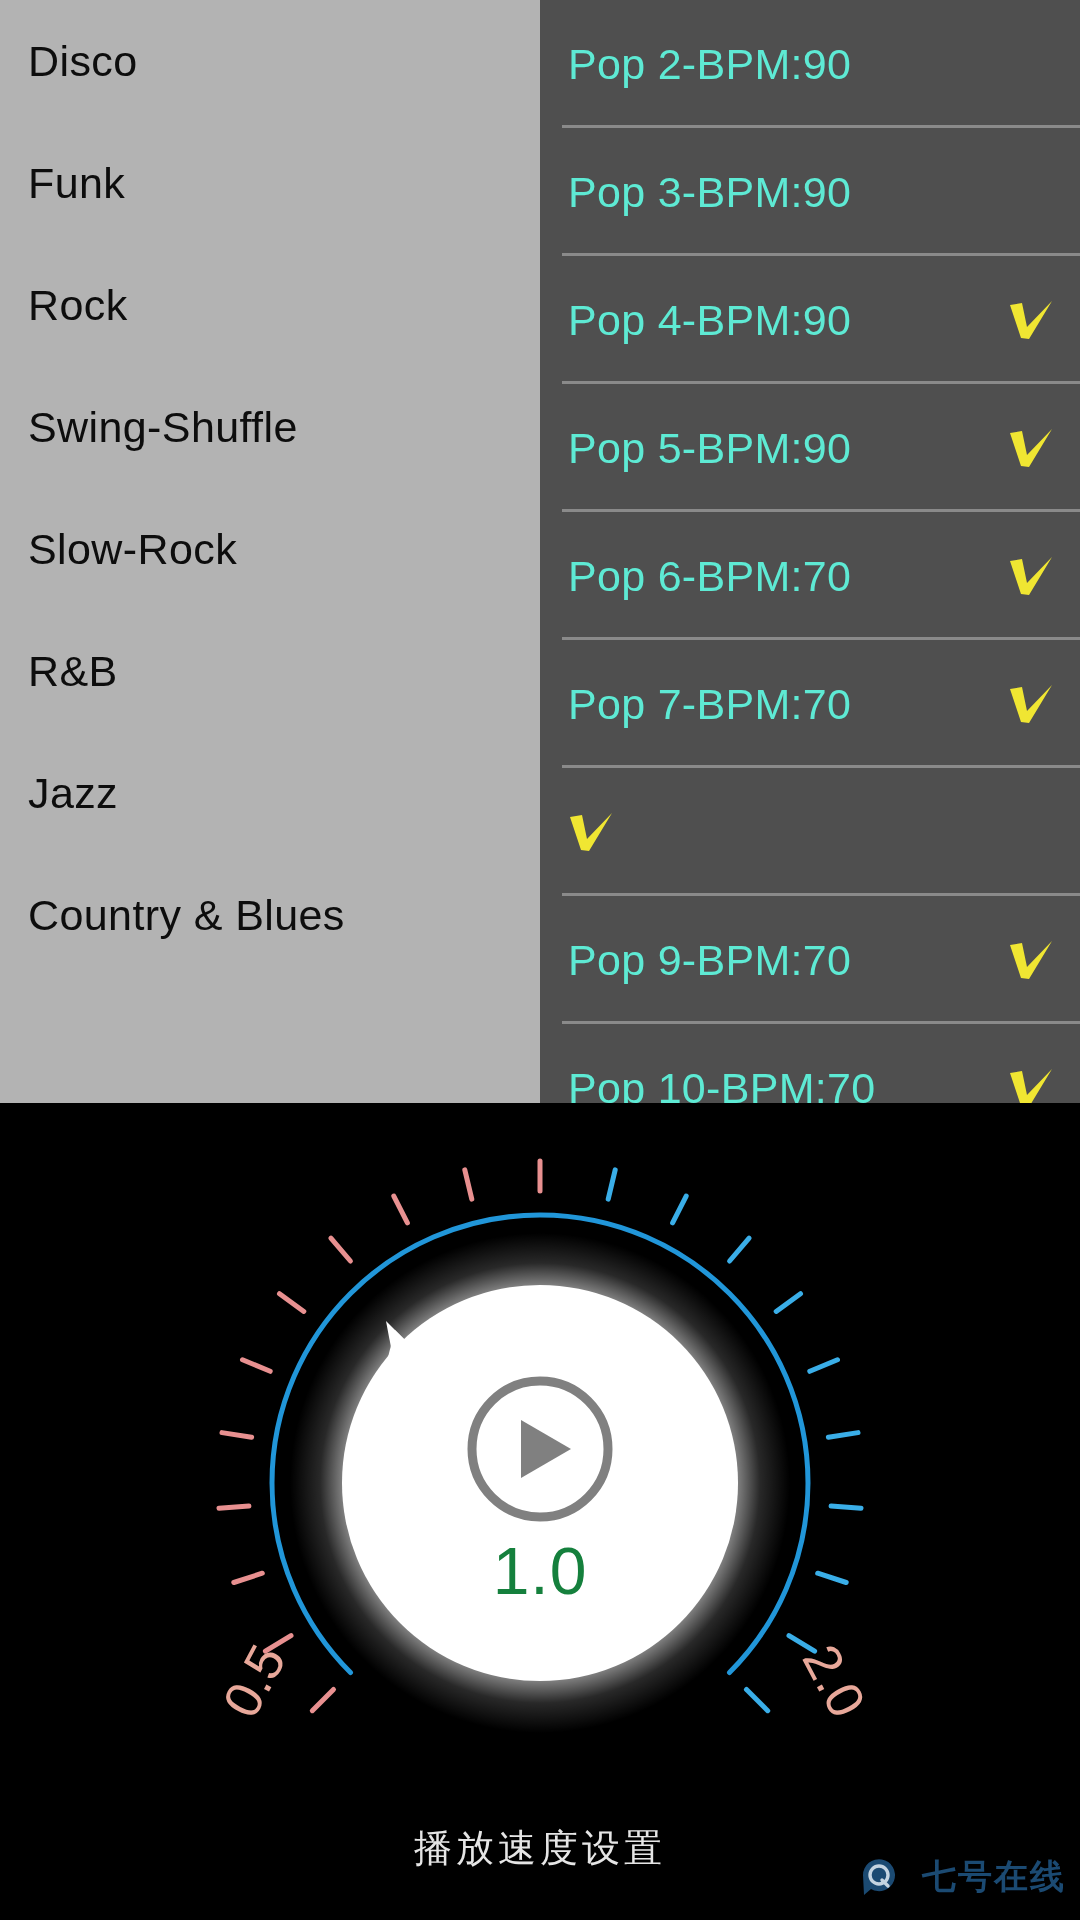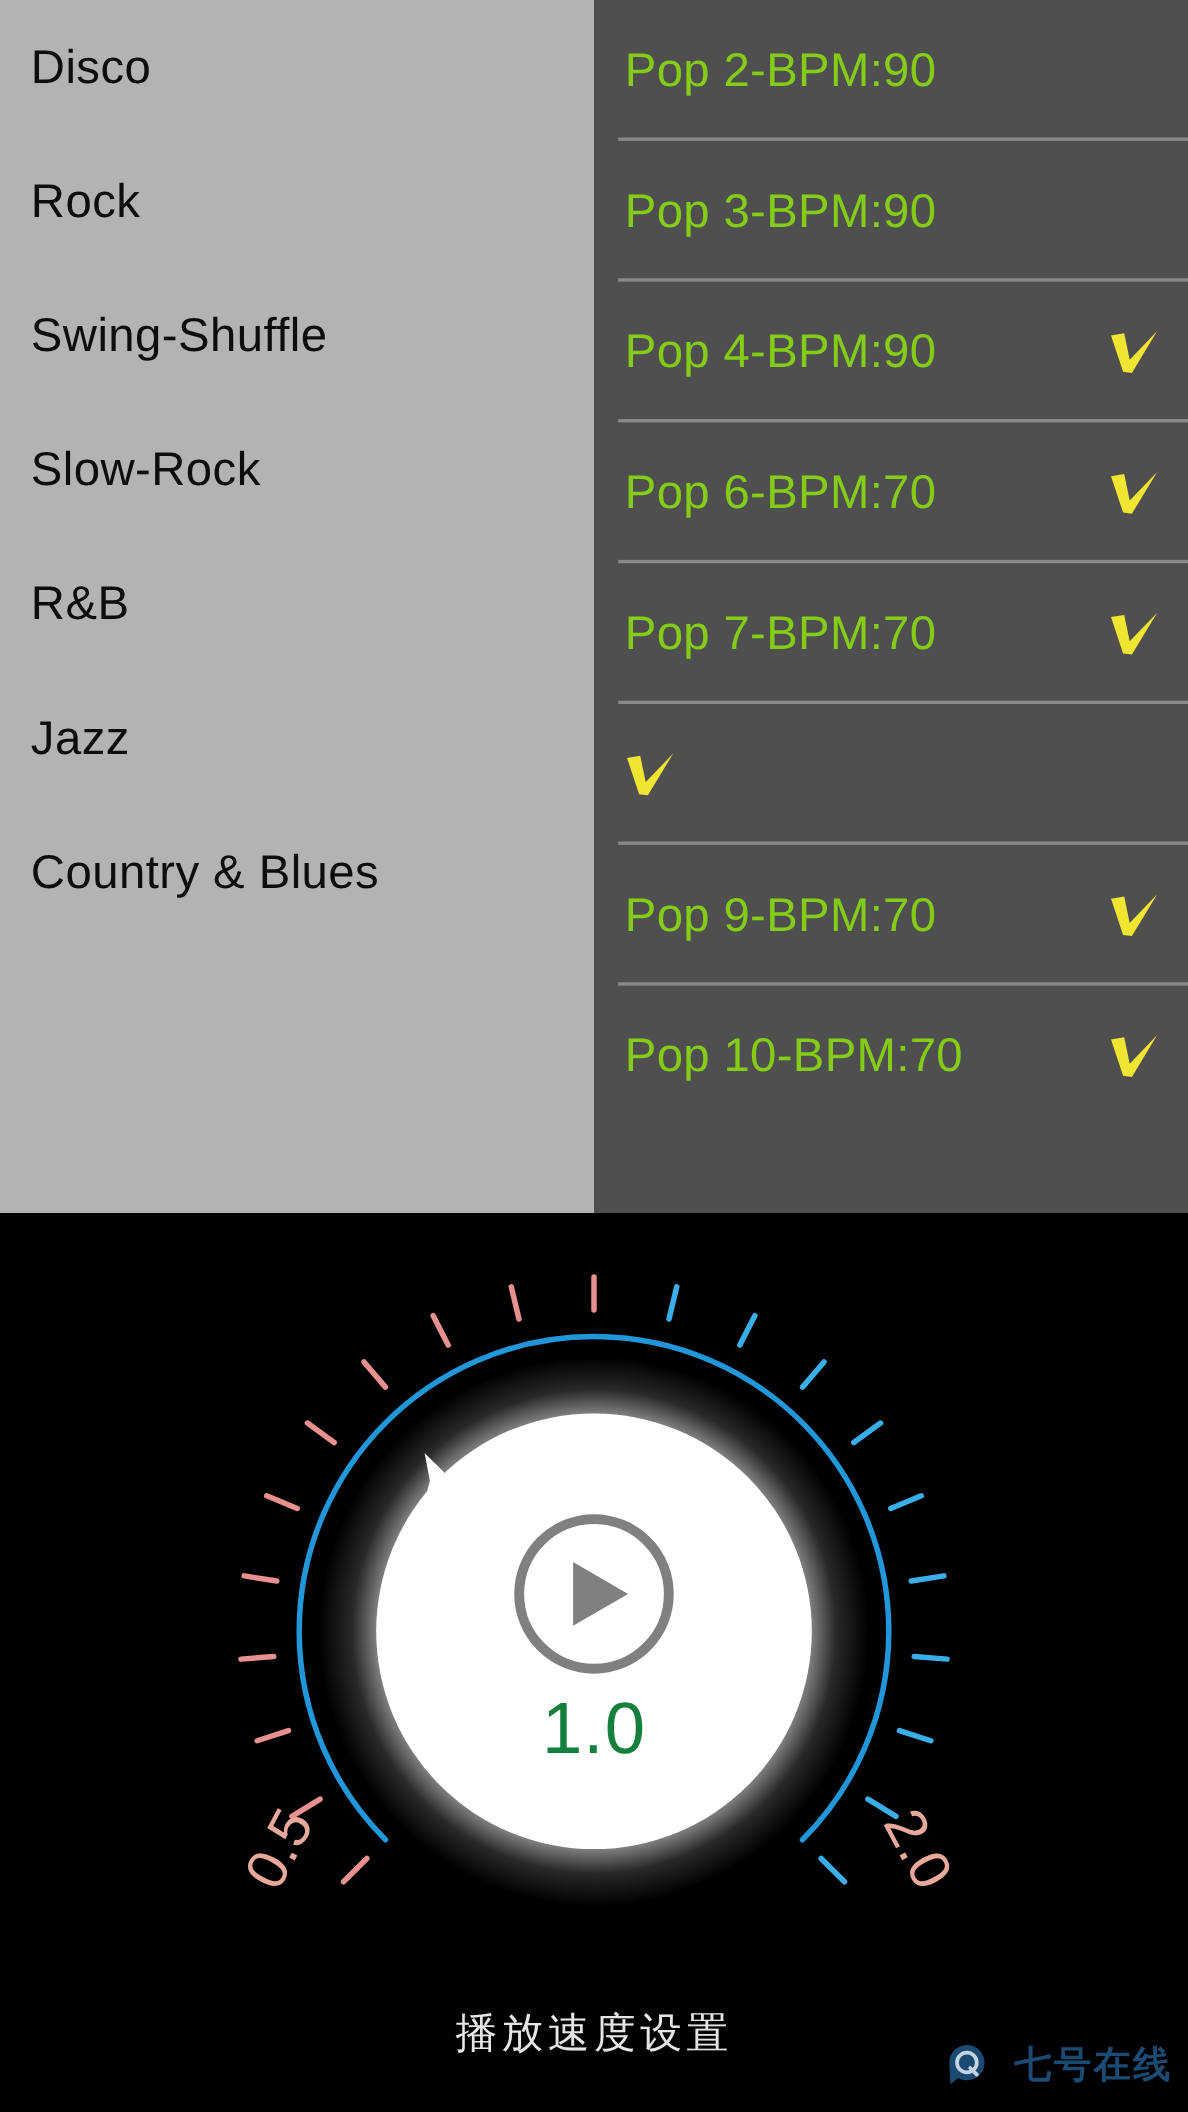--- a/index.html
+++ b/index.html
@@ -45,21 +45,21 @@
     position: relative;
     overflow: hidden;
   }
   .rhythm-row {
     height: 128px;
     position: relative;
     display: flex; align-items: center;
     padding-left: 28px; padding-right: 26px;
   }
   .rhythm-label {
-    color: #84cc16;
+    color: #5eead4;
     font-size: 43px;
     font-weight: 400;
     letter-spacing: 0.3px;
     white-space: nowrap;
     flex: 1;
   }
   .rhythm-row .divider {
     position: absolute; left: 22px; right: 0; bottom: 0;
     height: 3px; background: #8a8a8a;
   }
@@ -130,20 +130,23 @@
 
 <div id="app">
 
   <div class="top-section">
 
     <div class="genre-panel" id="genre-panel">
         <div class="genre-item">
           <span>Disco</span>
         </div>
         <div class="genre-item">
+          <span>Funk</span>
+        </div>
+        <div class="genre-item">
           <span>Rock</span>
         </div>
         <div class="genre-item">
           <span>Swing-Shuffle</span>
         </div>
         <div class="genre-item">
           <span>Slow-Rock</span>
         </div>
         <div class="genre-item">
           <span>R&amp;B</span>
@@ -166,20 +169,27 @@
         </div>
         <div class="rhythm-row">
           <span class="rhythm-label">Pop 3-BPM:90</span>
           <svg class="check-icon hidden" viewBox="0 0 46 46">
             <path d="M2 8 L14 6 L19 30 L44 4 L21 42 L13 41 Z" fill="#f0e632"></path>
           </svg>
           <div class="divider"></div>
         </div>
         <div class="rhythm-row">
           <span class="rhythm-label">Pop 4-BPM:90</span>
+          <svg class="check-icon" viewBox="0 0 46 46">
+            <path d="M2 8 L14 6 L19 30 L44 4 L21 42 L13 41 Z" fill="#f0e632"></path>
+          </svg>
+          <div class="divider"></div>
+        </div>
+        <div class="rhythm-row">
+          <span class="rhythm-label">Pop 5-BPM:90</span>
           <svg class="check-icon" viewBox="0 0 46 46">
             <path d="M2 8 L14 6 L19 30 L44 4 L21 42 L13 41 Z" fill="#f0e632"></path>
           </svg>
           <div class="divider"></div>
         </div>
         <div class="rhythm-row">
           <span class="rhythm-label">Pop 6-BPM:70</span>
           <svg class="check-icon" viewBox="0 0 46 46">
             <path d="M2 8 L14 6 L19 30 L44 4 L21 42 L13 41 Z" fill="#f0e632"></path>
           </svg>

